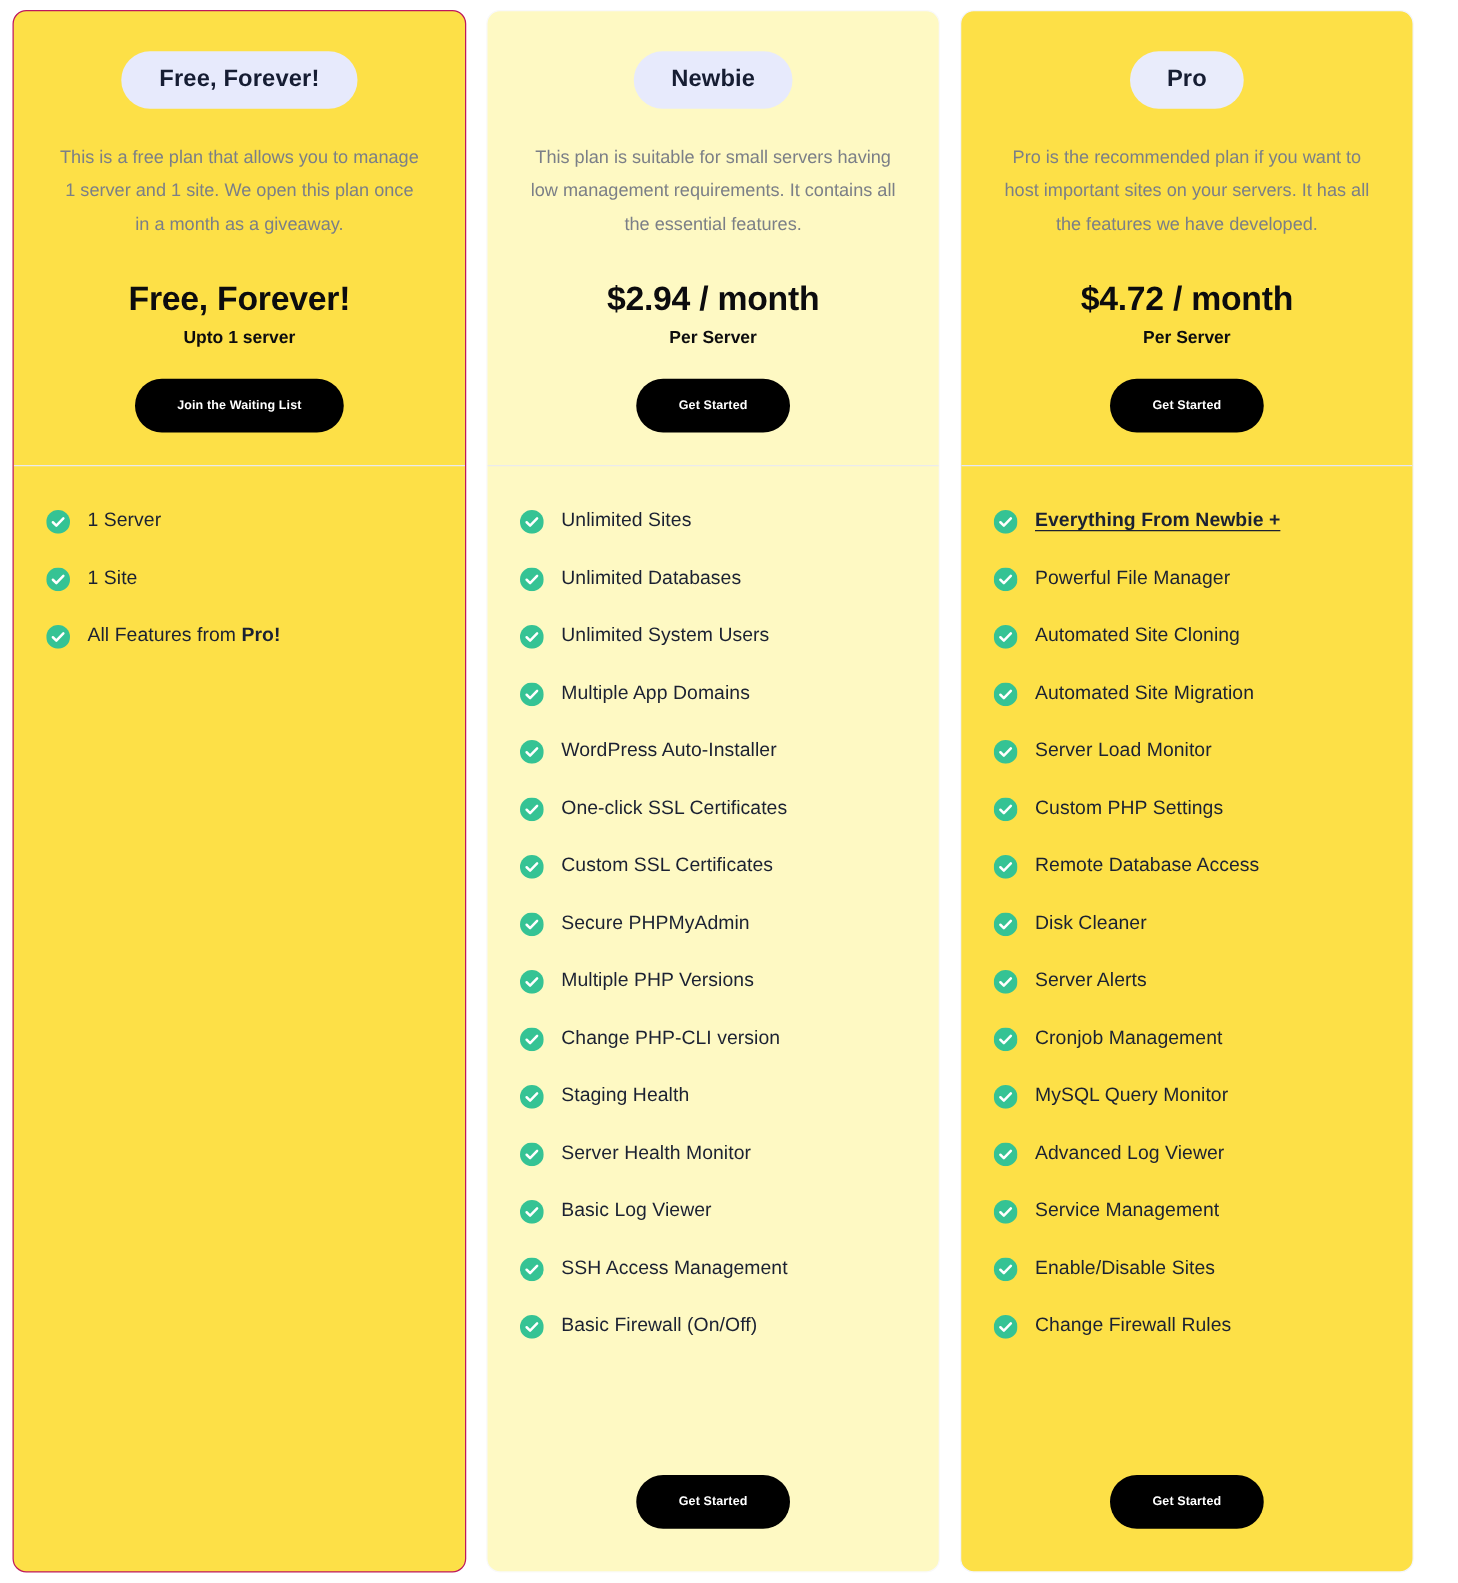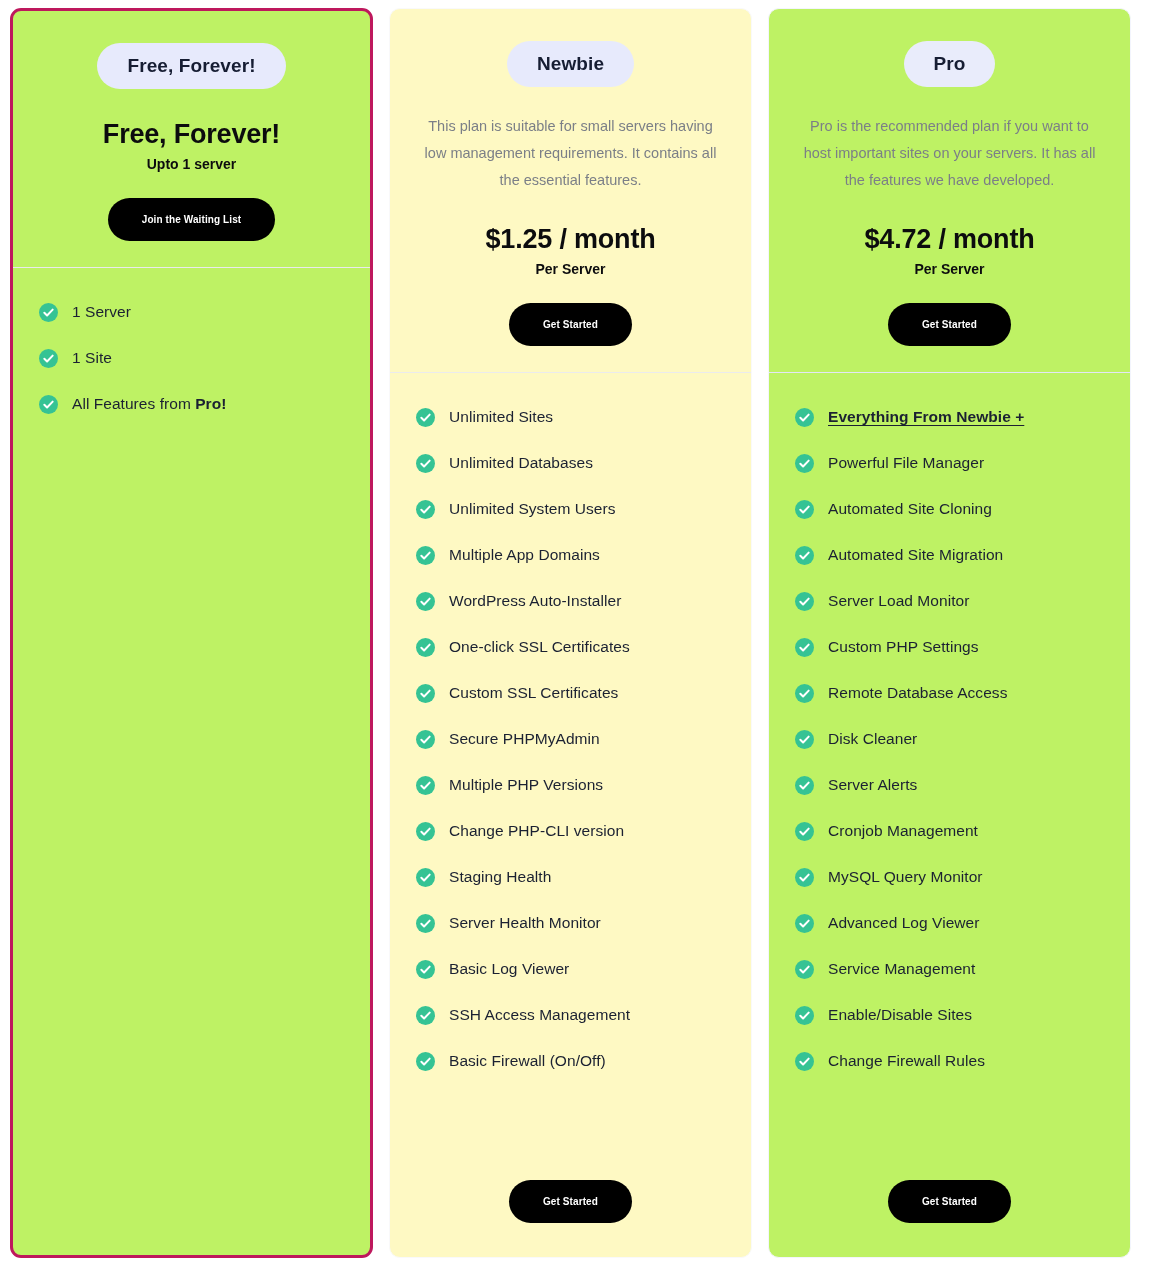--- a/index.html
+++ b/index.html
@@ -24,31 +24,31 @@
   .plan-card {
     width: 363px;
     border-radius: 11px;
     display: flex;
     flex-direction: column;
     overflow: hidden;
     position: relative;
   }
 
   .plan-card.variant-free {
-    background: #bef264;
-    border: 3px solid #be185d;
+    background: #fde047;
+    border: 1px solid #be185d;
     min-height: 1250px;
   }
   .plan-card.variant-newbie {
     background: #fef9c3;
     border: 1px solid #f9f9fa;
     min-height: 1250px;
   }
   .plan-card.variant-pro {
-    background: #bef264;
+    background: #fde047;
     border: 1px solid #f3f5fd;
     min-height: 1250px;
   }
 
   
   .card-head {
     padding: 32px 26px 26px;
     text-align: center;
   }
 
@@ -155,21 +155,21 @@
     text-align: center;
     padding: 4px 26px 34px;
   }
   .card-foot .cta-button { margin-top: 0; }
 </style>
 </head>
 <body>
 
 <div class="pricing-grid" id="grid">
     <div class="plan-card variant-free">
-      <div class="card-head"><div class="plan-badge">Free, Forever!</div><div class="price-block">
+      <div class="card-head"><div class="plan-badge">Free, Forever!</div><p class="plan-desc">This is a free plan that allows you to manage 1 server and 1 site. We open this plan once in a month as a giveaway.</p><div class="price-block">
           <div class="price-main">Free, Forever!</div>
           <div class="price-sub">Upto 1 server</div>
         </div><button class="cta-button">Join the Waiting List</button></div>
       <div class="card-divider"></div>
       <ul class="features">
         <li class="feature-row">
           <svg class="check-icon" viewBox="0 0 20 20">
             <circle cx="10" cy="10" r="10" fill="#35c394"></circle>
             <path d="M5.6 10.3 L8.5 13.1 L14.4 7.0" fill="none" stroke="#ffffff" stroke-width="2.1" stroke-linecap="round" stroke-linejoin="round"></path>
           </svg>
@@ -186,21 +186,21 @@
           <svg class="check-icon" viewBox="0 0 20 20">
             <circle cx="10" cy="10" r="10" fill="#35c394"></circle>
             <path d="M5.6 10.3 L8.5 13.1 L14.4 7.0" fill="none" stroke="#ffffff" stroke-width="2.1" stroke-linecap="round" stroke-linejoin="round"></path>
           </svg>
           <span class="feature-text"><span>All Features from </span><span class="strong-tail">Pro!</span></span>
         </li>
       </ul>
     </div>
     <div class="plan-card variant-newbie">
       <div class="card-head"><div class="plan-badge">Newbie</div><p class="plan-desc">This plan is suitable for small servers having low management requirements. It contains all the essential features.</p><div class="price-block">
-          <div class="price-main">$1.25 / month</div>
+          <div class="price-main">$2.94 / month</div>
           <div class="price-sub">Per Server</div>
         </div><button class="cta-button">Get Started</button></div>
       <div class="card-divider"></div>
       <ul class="features">
         <li class="feature-row">
           <svg class="check-icon" viewBox="0 0 20 20">
             <circle cx="10" cy="10" r="10" fill="#35c394"></circle>
             <path d="M5.6 10.3 L8.5 13.1 L14.4 7.0" fill="none" stroke="#ffffff" stroke-width="2.1" stroke-linecap="round" stroke-linejoin="round"></path>
           </svg>
           <span class="feature-text">Unlimited Sites</span>

